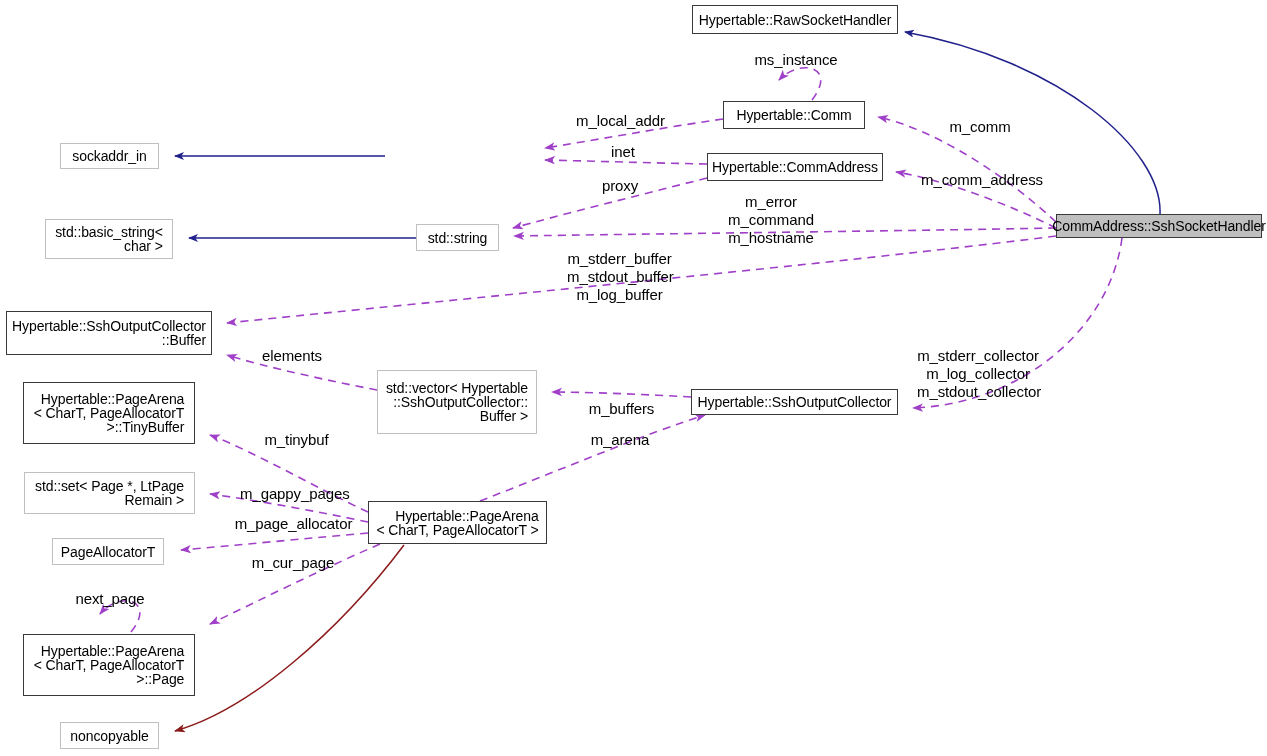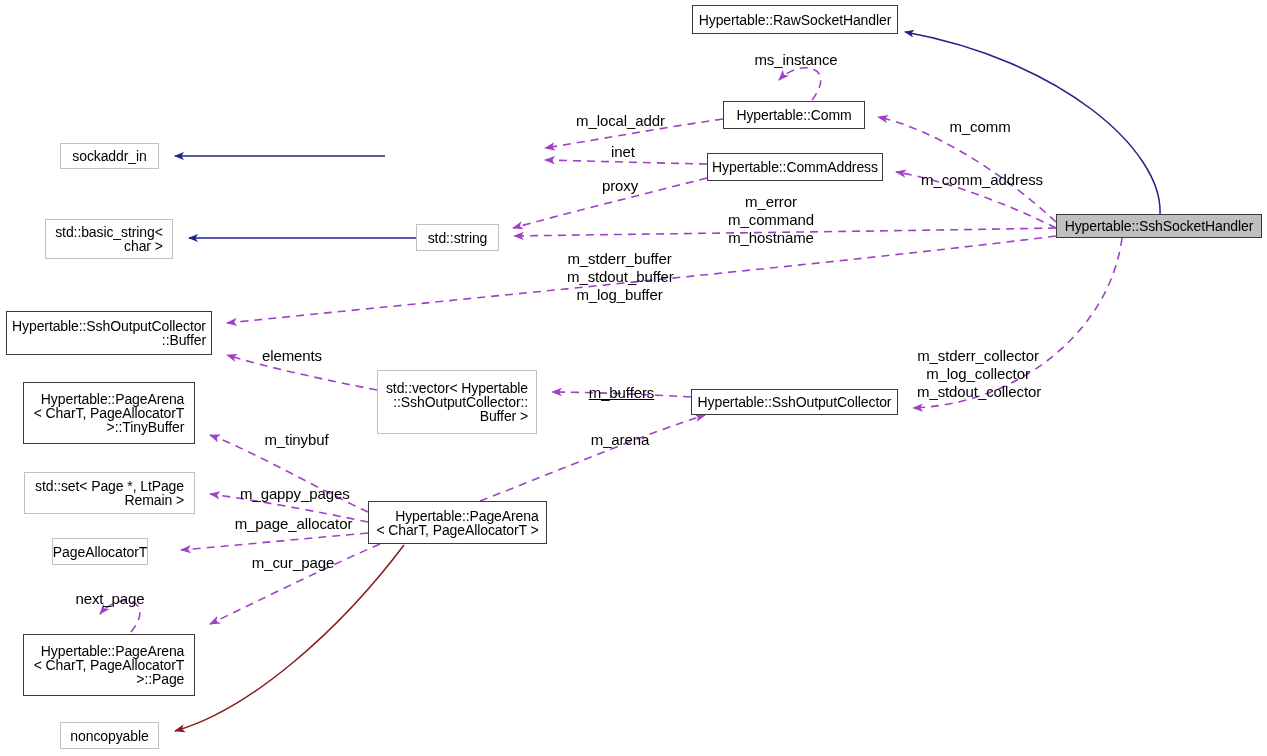--- a/index.html
+++ b/index.html
@@ -121,21 +121,21 @@
       <path d="M131,632 C157,600 120,590 100,614" marker-end="url(#arrow-purple)"></path>
     </g>
   </svg>
 
   <div class="node dark" style="left:692px; top:5px; width:206px; height:29px;">Hypertable::RawSocketHandler</div>
 
   <div class="node dark" style="left:723px; top:101px; width:142px; height:28px;">Hypertable::Comm</div>
 
   <div class="node dark" style="left:707px; top:153px; width:176px; height:28px;">Hypertable::CommAddress</div>
 
-  <div class="node highlight" style="left:1056px; top:214px; width:206px; height:24px;">Hypertable::SshSocketHandler</div>
+  <div class="node highlight" style="left:1056px; top:214px; width:206px; height:24px;">CommAddress::SshSocketHandler</div>
 
   <div class="node" style="left:60px; top:143px; width:99px; height:26px;">sockaddr_in</div>
 
 
   <div class="node" style="left:45px; top:219px; width:128px; height:40px;">std::basic_string&lt;
 char &gt;</div>
 
   <div class="node" style="left:416px; top:224px; width:83px; height:27px;">std::string</div>
 
   <div class="node dark" style="left:6px; top:311px; width:206px; height:44px;">Hypertable::SshOutputCollector
@@ -147,21 +147,21 @@
 
   <div class="node dark" style="left:691px; top:389px; width:207px; height:26px;">Hypertable::SshOutputCollector</div>
 
   <div class="node dark" style="left:23px; top:382px; width:172px; height:62px;">Hypertable::PageArena
 &lt; CharT, PageAllocatorT
 &gt;::TinyBuffer</div>
 
   <div class="node" style="left:24px; top:472px; width:171px; height:42px;">std::set&lt; Page *, LtPage
 Remain &gt;</div>
 
-  <div class="node" style="left:52px; top:538px; width:96px; height:27px;">PageAllocatorT</div>
+  <div class="node" style="left:52px; top:538px; width:112px; height:27px;">PageAllocatorT</div>
 
   <div class="node dark" style="left:368px; top:501px; width:179px; height:43px;">Hypertable::PageArena
 &lt; CharT, PageAllocatorT &gt;</div>
 
   <div class="node dark" style="left:23px; top:634px; width:172px; height:62px;">Hypertable::PageArena
 &lt; CharT, PageAllocatorT
 &gt;::Page</div>
 
   <div class="node" style="left:60px; top:722px; width:99px; height:27px;">noncopyable</div>
 
@@ -184,21 +184,21 @@
   <div class="edge-label" style="left:567px; top:250px; width:105px;">m_stderr_buffer
 m_stdout_buffer
 m_log_buffer</div>
 
   <div class="edge-label" style="left:258px; top:347px; width:68px;">elements</div>
 
   <div class="edge-label" style="left:917px; top:347px; width:122px;">m_stderr_collector
 m_log_collector
 m_stdout_collector</div>
 
-  <div class="edge-label" style="left:585px; top:384px; width:73px;text-decoration:underline;">m_buffers</div>
+  <div class="edge-label" style="left:585px; top:400px; width:73px;">m_buffers</div>
 
   <div class="edge-label" style="left:589px; top:431px; width:62px;">m_arena</div>
 
   <div class="edge-label" style="left:260px; top:431px; width:73px;">m_tinybuf</div>
 
   <div class="edge-label" style="left:240px; top:485px; width:108px;">m_gappy_pages</div>
 
   <div class="edge-label" style="left:234px; top:515px; width:119px;">m_page_allocator</div>
 
   <div class="edge-label" style="left:250px; top:554px; width:86px;">m_cur_page</div>

